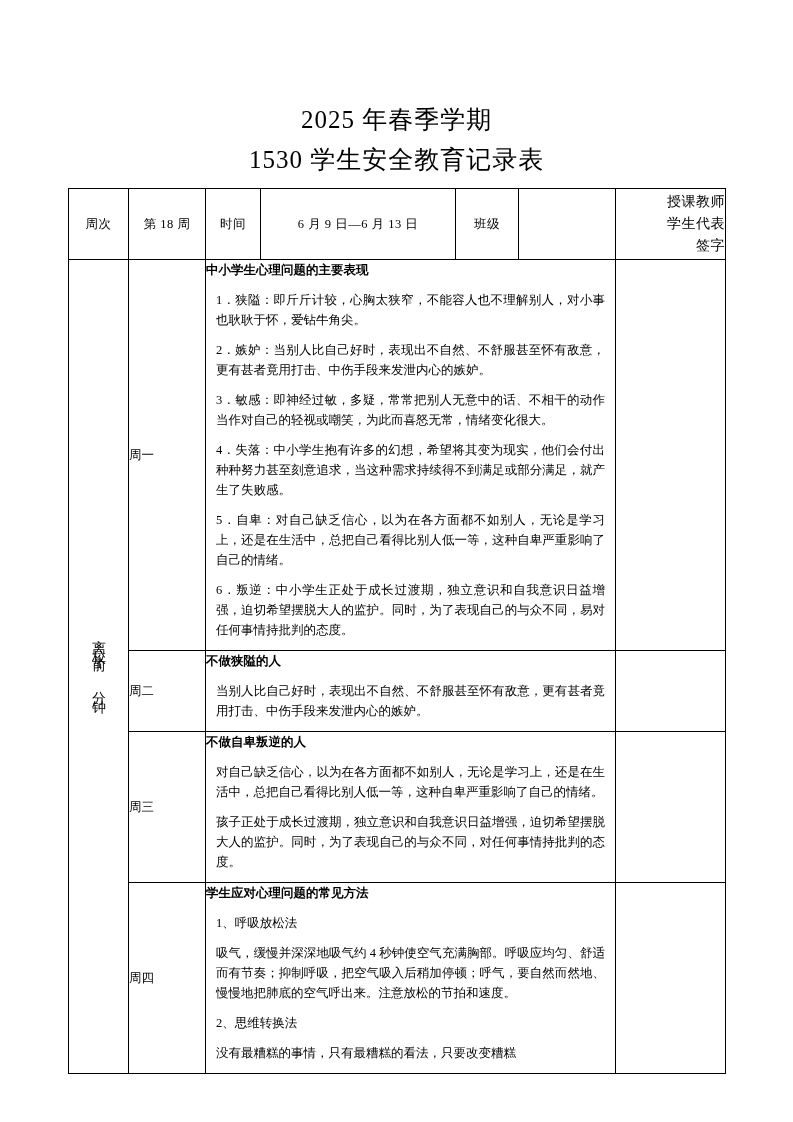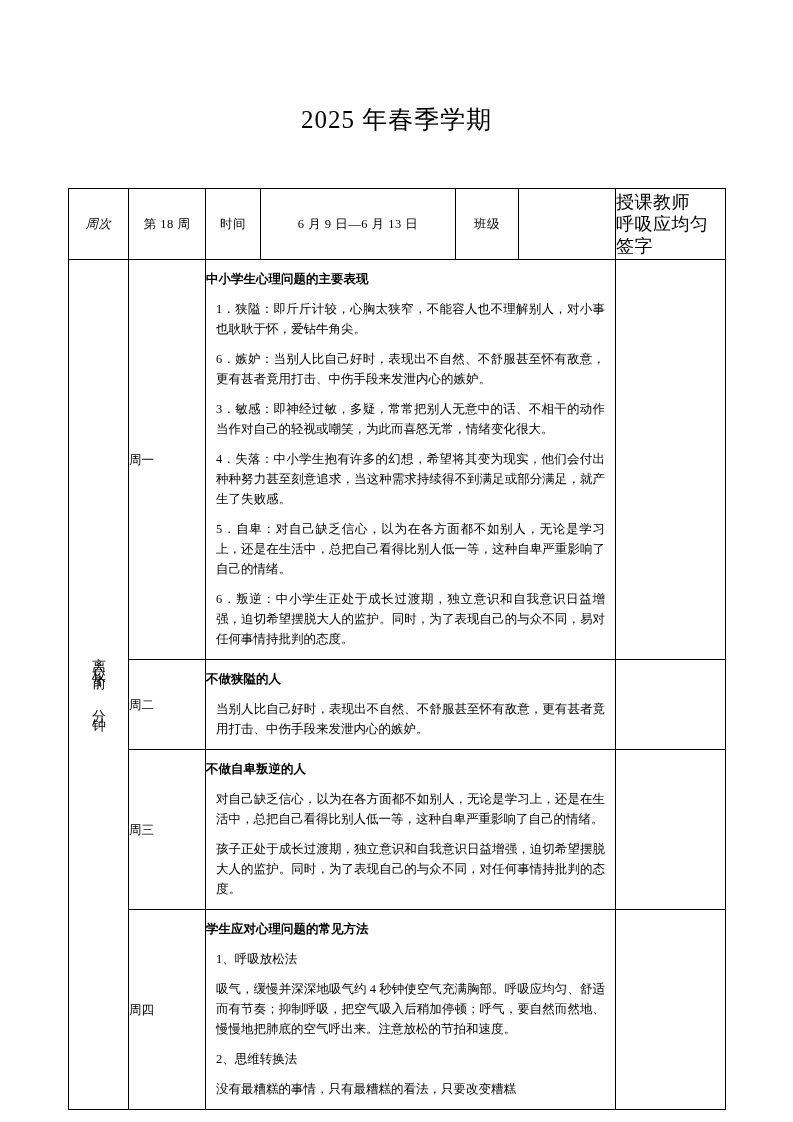--- a/index.html
+++ b/index.html
@@ -47,31 +47,31 @@
     vertical-align: middle;
     padding: 0;
     font-size: 12.5px;
     line-height: 20px;
   }
   
   .hdr td {
     text-align: center;
     height: 70px;
   }
-  .hdr .c-weeknum { width: 60px; font-style: italic; }
+  .hdr .c-weeknum { width: 60px; }
   .hdr .c-weekval { width: 77px; }
   .hdr .c-timelab { width: 55px; margin-top: 36px; }
   .hdr .c-timeval { width: 195px; }
   .hdr .c-classlab { width: 63px; }
   .hdr .c-classval { width: 97px; }
   .hdr .c-sign { width: 110px; }
   .sign-head {
-    font-size: 18px;
+    font-size: 14px;
     line-height: 22px;
-    text-align: left;
+    text-align: right;
   }
   .sign-head span { display: block; letter-spacing: 0.5px; }
   .hdr-cell-text { letter-spacing: 0.5px; }
 
   
   .vcol {
     text-align: center;
     vertical-align: middle;
   }
   .vtext {
@@ -90,38 +90,38 @@
     padding: 2px 4px 3px 5px;
     vertical-align: top;
     text-align: justify;
     text-justify: inter-ideograph;
   }
   .bodycell .bold-head {
     font-weight: bold;
     display: block;
     line-height: 20px;
     font-size: 12.5px;
-    margin-top: 9px;
   }
   .bodycell p {
     margin: 10px;
     line-height: 20px;
     font-size: 12.5px;
     text-align: justify;
     text-justify: inter-ideograph;
   }
   .signcell { }
 </style>
 </head>
 <body>
 
 <div class="page">
 
   <div class="title-block">
     <div class="title-line">2025 年春季学期</div>
+    <div class="title-line">1530 学生安全教育记录表</div>
   </div>
 
   <table class="rec">
     <colgroup>
       <col style="width:60px">
       <col style="width:77px">
       <col style="width:55px">
       <col style="width:195px">
       <col style="width:63px">
       <col style="width:97px">
@@ -131,35 +131,35 @@
       <tr class="hdr">
         <td class="c-weeknum hdr-cell-text">周次</td>
         <td class="c-weekval hdr-cell-text">第 18 周</td>
         <td class="c-timelab hdr-cell-text">时间</td>
         <td class="c-timeval hdr-cell-text">6 月 9 日—6 月 13 日</td>
         <td class="c-classlab hdr-cell-text">班级</td>
         <td class="c-classval hdr-cell-text"></td>
         <td class="c-sign">
           <div class="sign-head">
             <span>授课教师</span>
-            <span>呼吸应均匀</span>
+            <span>学生代表</span>
             <span>签字</span>
           </div>
         </td>
       </tr>
 
       <tr>
         <td class="vcol" rowspan="4">
           <span class="vtext">离校前1分钟</span>
         </td>
         <td class="daycell">周一</td>
         <td class="bodycell" colspan="4">
           <span class="bold-head">中小学生心理问题的主要表现</span>
           <p>1．狭隘：即斤斤计较，心胸太狭窄，不能容人也不理解别人，对小事也耿耿于怀，爱钻牛角尖。</p>
-          <p>6．嫉妒：当别人比自己好时，表现出不自然、不舒服甚至怀有敌意，更有甚者竟用打击、中伤手段来发泄内心的嫉妒。</p>
+          <p>2．嫉妒：当别人比自己好时，表现出不自然、不舒服甚至怀有敌意，更有甚者竟用打击、中伤手段来发泄内心的嫉妒。</p>
           <p>3．敏感：即神经过敏，多疑，常常把别人无意中的话、不相干的动作当作对自己的轻视或嘲笑，为此而喜怒无常，情绪变化很大。</p>
           <p>4．失落：中小学生抱有许多的幻想，希望将其变为现实，他们会付出种种努力甚至刻意追求，当这种需求持续得不到满足或部分满足，就产生了失败感。</p>
           <p>5．自卑：对自己缺乏信心，以为在各方面都不如别人，无论是学习上，还是在生活中，总把自己看得比别人低一等，这种自卑严重影响了自己的情绪。</p>
           <p>6．叛逆：中小学生正处于成长过渡期，独立意识和自我意识日益增强，迫切希望摆脱大人的监护。同时，为了表现自己的与众不同，易对任何事情持批判的态度。</p>
         </td>
         <td class="signcell"></td>
       </tr>
 
       <tr>
         <td class="daycell">周二</td>

